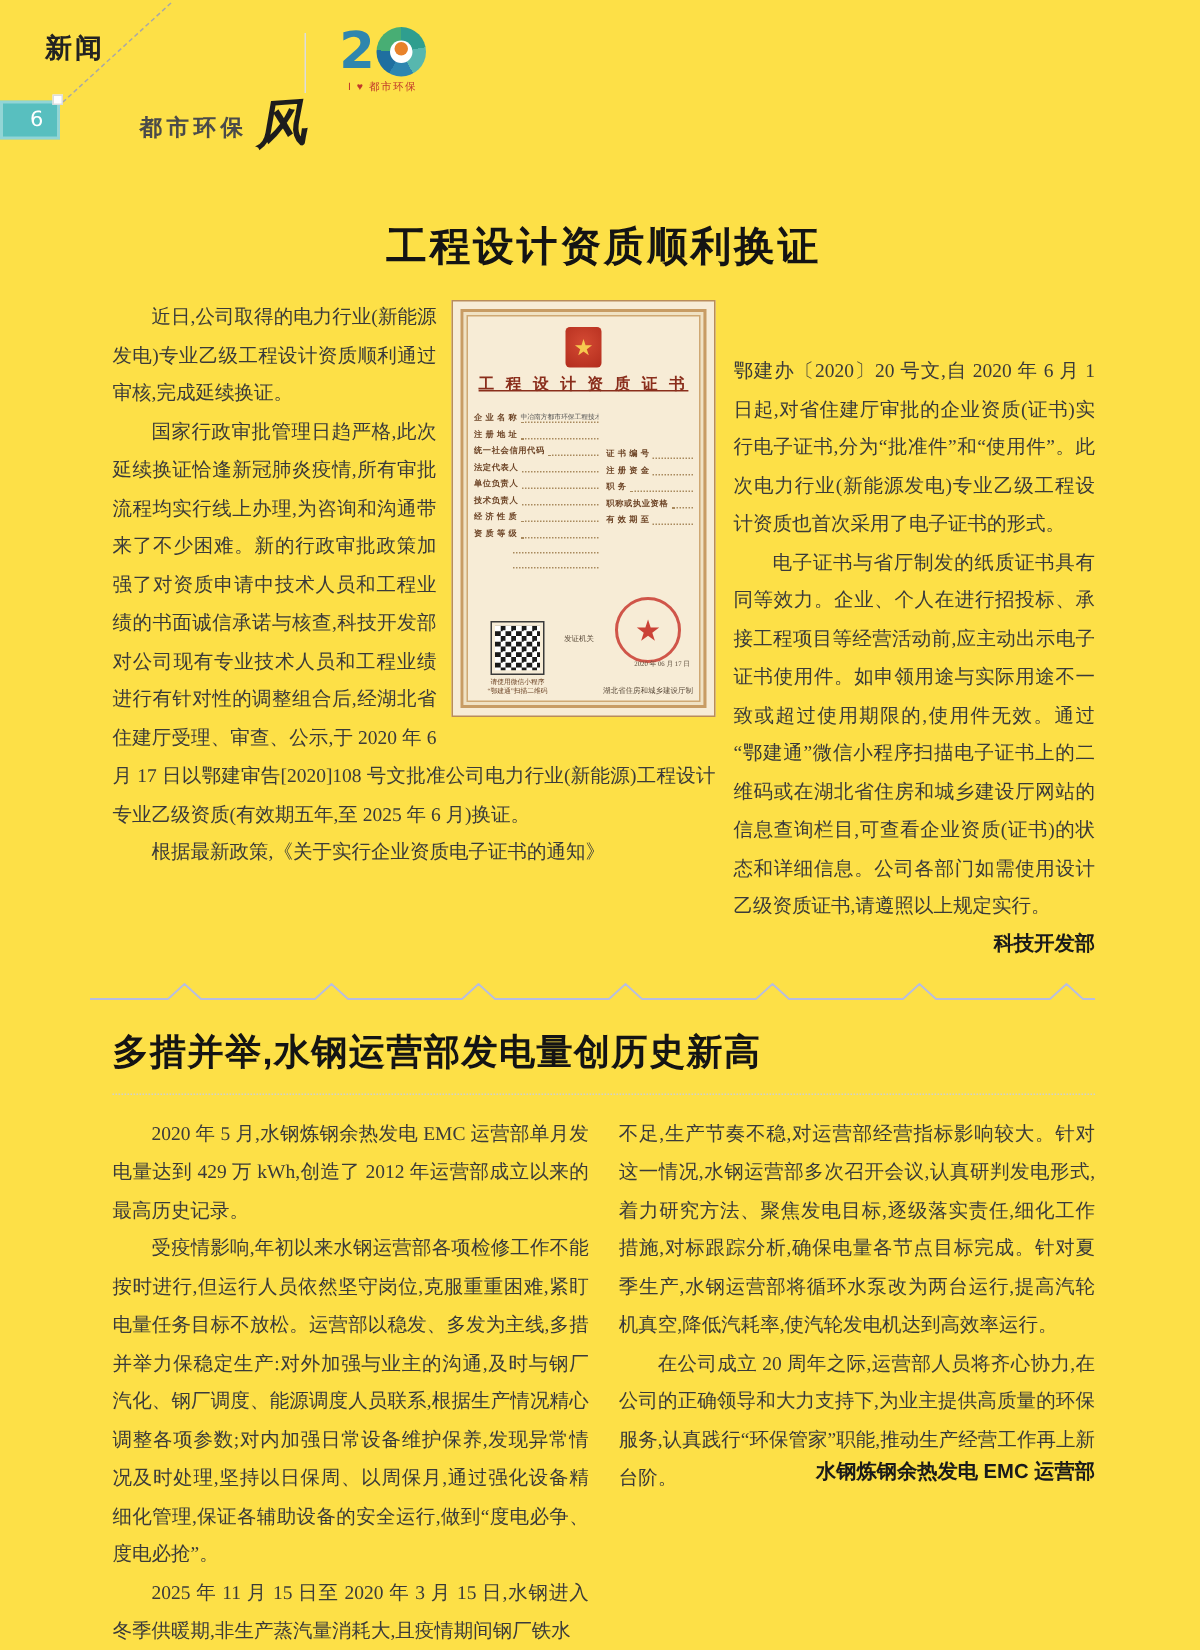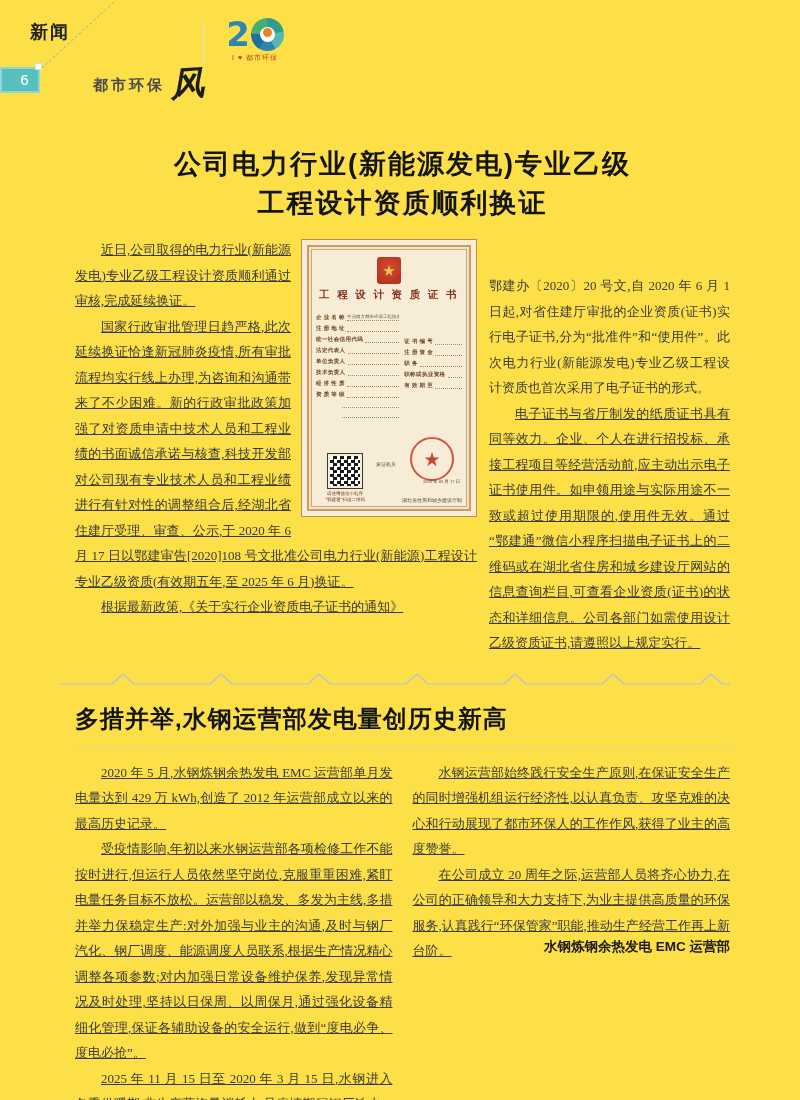--- a/index.html
+++ b/index.html
@@ -29,31 +29,31 @@
   .ring-hole{position:absolute;inset:9px;background:#fff;border-radius:50%;}
   .ring-dot{position:absolute;top:10px;left:12px;width:9px;height:9px;background:#e8822a;border-radius:50%;}
   .logo20-cap{margin-top:1px;font:7px "Liberation Sans",sans-serif;color:#c0392b;letter-spacing:1px;}
   
   .content{position:absolute;top:95px;left:0;width:800px;padding:0 70px 0 75px;box-sizing:border-box;}
   .a1-title{margin-top:50px;text-align:center;font:bold 27px/39px "Liberation Sans","DejaVu Sans",sans-serif;color:#141414;letter-spacing:2px;}
   .a1-body{margin-top:14px;display:flex;gap:12px;}
   .a1-left{width:402px;}
   .a1-right{width:241px;margin-top:36px;}
   p.bp{margin:0;font-size:13px;line-height:25.5px;text-align:justify;color:#3a3a3a;}
-  p.indent{text-indent:2em;text-decoration:underline;}
+  p.indent{text-indent:2em;}
   .sig{ text-align:right;font:bold 13.5px "Liberation Sans","DejaVu Sans",sans-serif;color:#1a1a1a;margin-top:3px;}
   
   .cert{float:right;width:176px;height:278px;margin:2px 0 8px 10px;background:#f7ecd6;
         border:1px solid #b98c5a;box-sizing:border-box;padding:5px;}
   .cert-frame{height:100%;box-sizing:border-box;border:2px solid #c89c64;box-shadow:inset 0 0 0 2px #f0e2c4, inset 0 0 0 3px #cfa873;
               padding:8px 7px;position:relative;}
   .emblem{width:24px;height:27px;margin:2px auto 4px;background:radial-gradient(circle at 50% 40%,#d44a33,#b22c1d);
           border-radius:3px;display:flex;align-items:center;justify-content:center;}
   .emblem-star{color:#f6c94f;font-size:13px;line-height:13px;}
-  .cert-title{font:bold 10.5px "Liberation Serif",serif;letter-spacing:2.5px;color:#8a2e1c;text-align:center;margin:0 0 8px;white-space:nowrap;}
+  .cert-title{font:bold 10.5px "Liberation Serif",serif;letter-spacing:2.5px;color:#8a2e1c;text-align:center;margin:0 0 8px;white-space:nowrap;text-decoration:underline;}
   .cfields{display:flex;gap:5px;font-size:5.5px;color:#6d4426;}
   .cfl{width:57%;}
   .cfr{width:43%;margin-top:24px;}
   .c-row{display:flex;align-items:flex-end;height:11px;}
   .c-lbl{font-weight:bold;white-space:nowrap;letter-spacing:.4px;}
   .c-val{flex:1;border-bottom:1px dotted #a98a5e;margin-left:2px;height:7px;font-size:4.5px;line-height:7px;color:#555;
          overflow:hidden;white-space:nowrap;}
   .c-extra{border-bottom:1px dotted #a98a5e;height:7px;margin:2px 0 0 26px;}
   .cert-bottom{position:absolute;left:7px;right:7px;bottom:6px;height:66px;display:flex;justify-content:space-between;align-items:flex-end;}
   .qr-wrap{width:58px;text-align:center;}
@@ -104,21 +104,20 @@
         </span>
       </div>
       <div class="logo20-cap">I ♥ 都市环保</div>
     </div>
   </div>
 
   <div class="content">
 
     <div>
       <div class="a1-title">
-        <div>公司电力行业(新能源发电)专业乙级</div>
         <div>工程设计资质顺利换证</div>
       </div>
 
       <div class="a1-body">
         <div class="a1-left">
 
           <div class="cert">
             <div class="cert-frame">
               <div class="emblem">
                   <span class="emblem-star">★</span>
@@ -205,41 +204,42 @@
           </div>
 
           <p class="bp indent">近日,公司取得的电力行业(新能源发电)专业乙级工程设计资质顺利通过审核,完成延续换证。</p>
           <p class="bp indent">国家行政审批管理日趋严格,此次延续换证恰逢新冠肺炎疫情,所有审批流程均实行线上办理,为咨询和沟通带来了不少困难。新的行政审批政策加强了对资质申请中技术人员和工程业绩的书面诚信承诺与核查,科技开发部对公司现有专业技术人员和工程业绩进行有针对性的调整组合后,经湖北省住建厅受理、审查、公示,于 2020 年 6 月 17 日以鄂建审告[2020]108 号文批准公司电力行业(新能源)工程设计专业乙级资质(有效期五年,至 2025 年 6 月)换证。</p>
           <p class="bp indent">根据最新政策,《关于实行企业资质电子证书的通知》</p>
         </div>
 
         <div class="a1-right">
           <p class="bp">鄂建办〔2020〕20 号文,自 2020 年 6 月 1 日起,对省住建厅审批的企业资质(证书)实行电子证书,分为“批准件”和“使用件”。此次电力行业(新能源发电)专业乙级工程设计资质也首次采用了电子证书的形式。</p>
           <p class="bp indent">电子证书与省厅制发的纸质证书具有同等效力。企业、个人在进行招投标、承接工程项目等经营活动前,应主动出示电子证书使用件。如申领用途与实际用途不一致或超过使用期限的,使用件无效。通过“鄂建通”微信小程序扫描电子证书上的二维码或在湖北省住房和城乡建设厅网站的信息查询栏目,可查看企业资质(证书)的状态和详细信息。公司各部门如需使用设计乙级资质证书,请遵照以上规定实行。</p>
+          <div class="sig">科技开发部</div>
         </div>
       </div>
     </div>
 
     <div class="sep">
       <svg width="670" height="14" viewBox="0 0 670 14">
         <path d="M0,12 H52 L63,2 L74,12 H150 L161,2 L172,12 H248 L259,2 L270,12 H346 L357,2 L368,12 H444 L455,2 L466,12 H542 L553,2 L564,12 H640 L651,2 L662,12 H670" fill="none" stroke="#b7bde2" stroke-width="1.2" stroke-linejoin="round"></path>
       </svg>
     </div>
 
     <div>
       <div class="a2-title">多措并举,水钢运营部发电量创历史新高</div>
       <div class="a2-rule"></div>
       <div class="a2-body">
         <div class="a2-col">
           <p class="bp indent">2020 年 5 月,水钢炼钢余热发电 EMC 运营部单月发电量达到 429 万 kWh,创造了 2012 年运营部成立以来的最高历史记录。</p>
           <p class="bp indent">受疫情影响,年初以来水钢运营部各项检修工作不能按时进行,但运行人员依然坚守岗位,克服重重困难,紧盯电量任务目标不放松。运营部以稳发、多发为主线,多措并举力保稳定生产:对外加强与业主的沟通,及时与钢厂汽化、钢厂调度、能源调度人员联系,根据生产情况精心调整各项参数;对内加强日常设备维护保养,发现异常情况及时处理,坚持以日保周、以周保月,通过强化设备精细化管理,保证各辅助设备的安全运行,做到“度电必争、度电必抢”。</p>
           <p class="bp indent">2025 年 11 月 15 日至 2020 年 3 月 15 日,水钢进入冬季供暖期,非生产蒸汽量消耗大,且疫情期间钢厂铁水</p>
         </div>
         <div class="a2-col">
-          <p class="bp indent">水钢运营部始终践行安全生产原则,在保证安全生产的同时增强机组运行经济性,以认真负责、攻坚克难的决心和行动展现了都市环保人的工作作风,获得了业主的高度赞誉。</p>
+          <p class="bp">不足,生产节奏不稳,对运营部经营指标影响较大。针对这一情况,水钢运营部多次召开会议,认真研判发电形式,着力研究方法、聚焦发电目标,逐级落实责任,细化工作措施,对标跟踪分析,确保电量各节点目标完成。针对夏季生产,水钢运营部将循环水泵改为两台运行,提高汽轮机真空,降低汽耗率,使汽轮发电机达到高效率运行。</p>
           <p class="bp indent">在公司成立 20 周年之际,运营部人员将齐心协力,在公司的正确领导和大力支持下,为业主提供高质量的环保服务,认真践行“环保管家”职能,推动生产经营工作再上新台阶。</p>
           <span class="sig2">水钢炼钢余热发电 EMC 运营部</span>
         </div>
       </div>
     </div>
 
   </div>
 </div>
 
 </body></html>

